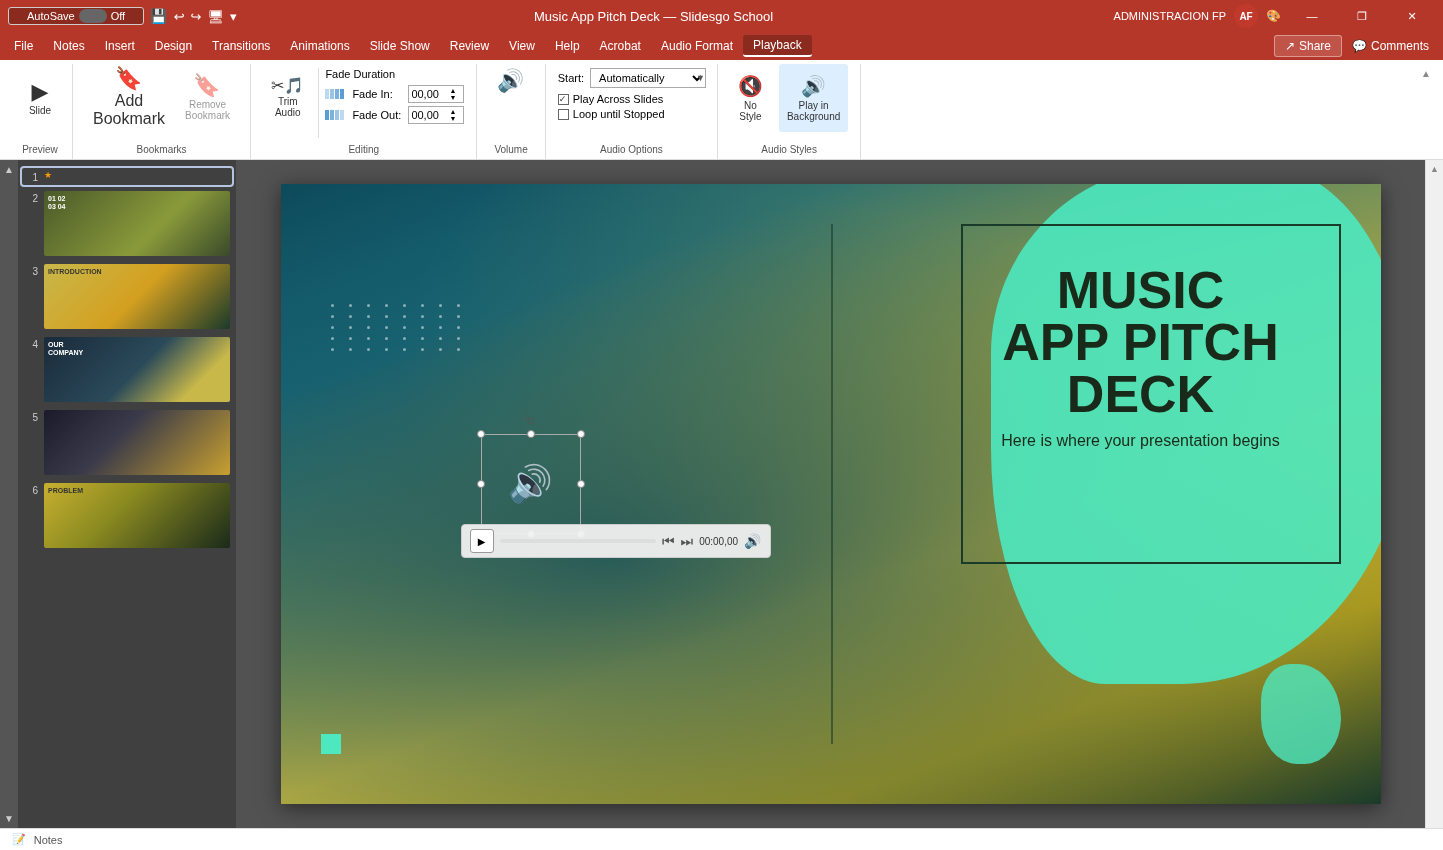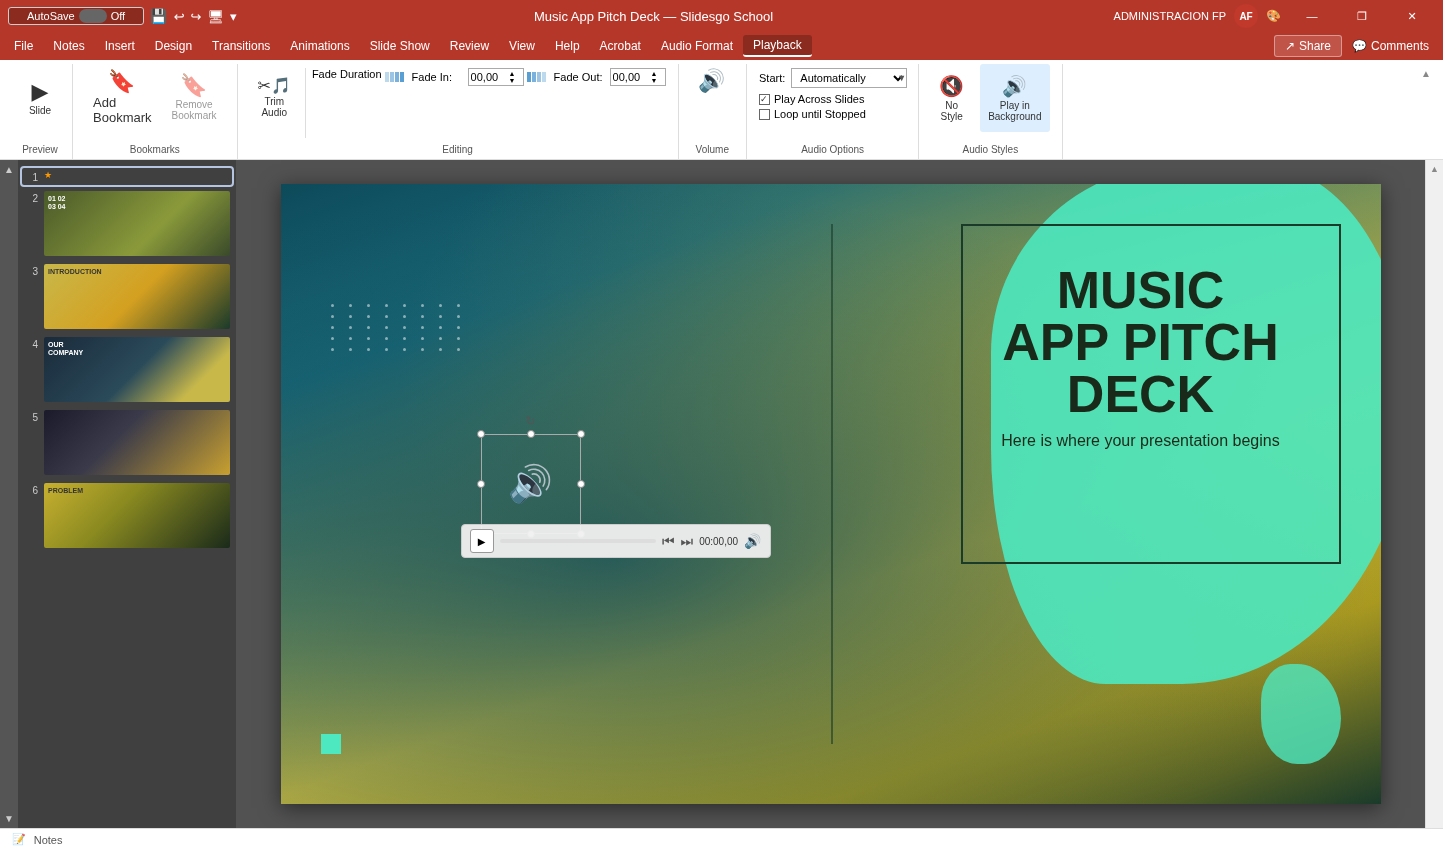--- a/index.html
+++ b/index.html
@@ -451,38 +451,38 @@
         <span>Slide</span>
       </div>
     </div>
     <div class="ribbon-group-label">Preview</div>
   </div>
 
   <div class="ribbon-group">
     <div class="ribbon-group-content">
       <div class="ribbon-btn">
         <span class="ribbon-icon">🔖</span>
-        <span style="font-size:13px;text-align:left;">Add<br>Bookmark</span>
+        <span style="font-size:16px;text-align:center;">Add<br>Bookmark</span>
       </div>
       <div class="ribbon-btn" style="opacity:0.5;">
         <span class="ribbon-icon">🔖</span>
         <span style="font-size:10px;text-align:center;">Remove<br>Bookmark</span>
       </div>
     </div>
     <div class="ribbon-group-label">Bookmarks</div>
   </div>
 
   <div class="ribbon-group">
     <div class="ribbon-group-content" style="flex-direction:row; gap:6px; align-items:flex-start;">
       <div class="trim-btn">
         <span class="ribbon-icon" style="font-size:16px;">✂🎵</span>
         <span style="font-size:10px;text-align:center;">Trim<br>Audio</span>
       </div>
       <div class="divider-v"></div>
-      <div style="display:flex;flex-direction:row;gap:3px;padding-top:4px;">
+      <div style="display:flex;flex-direction:column;gap:3px;padding-top:4px;">
         <div style="font-size:11px;font-weight:500;margin-bottom:2px;">Fade Duration</div>
         <div class="fade-row">
           <div class="fade-bars">
             <div style="display:flex;gap:1px;">
               <div style="width:4px;height:10px;background:#5a9fd4;opacity:0.4;"></div>
               <div style="width:4px;height:10px;background:#5a9fd4;opacity:0.6;"></div>
               <div style="width:4px;height:10px;background:#5a9fd4;opacity:0.8;"></div>
               <div style="width:4px;height:10px;background:#5a9fd4;"></div>
             </div>
           </div>

